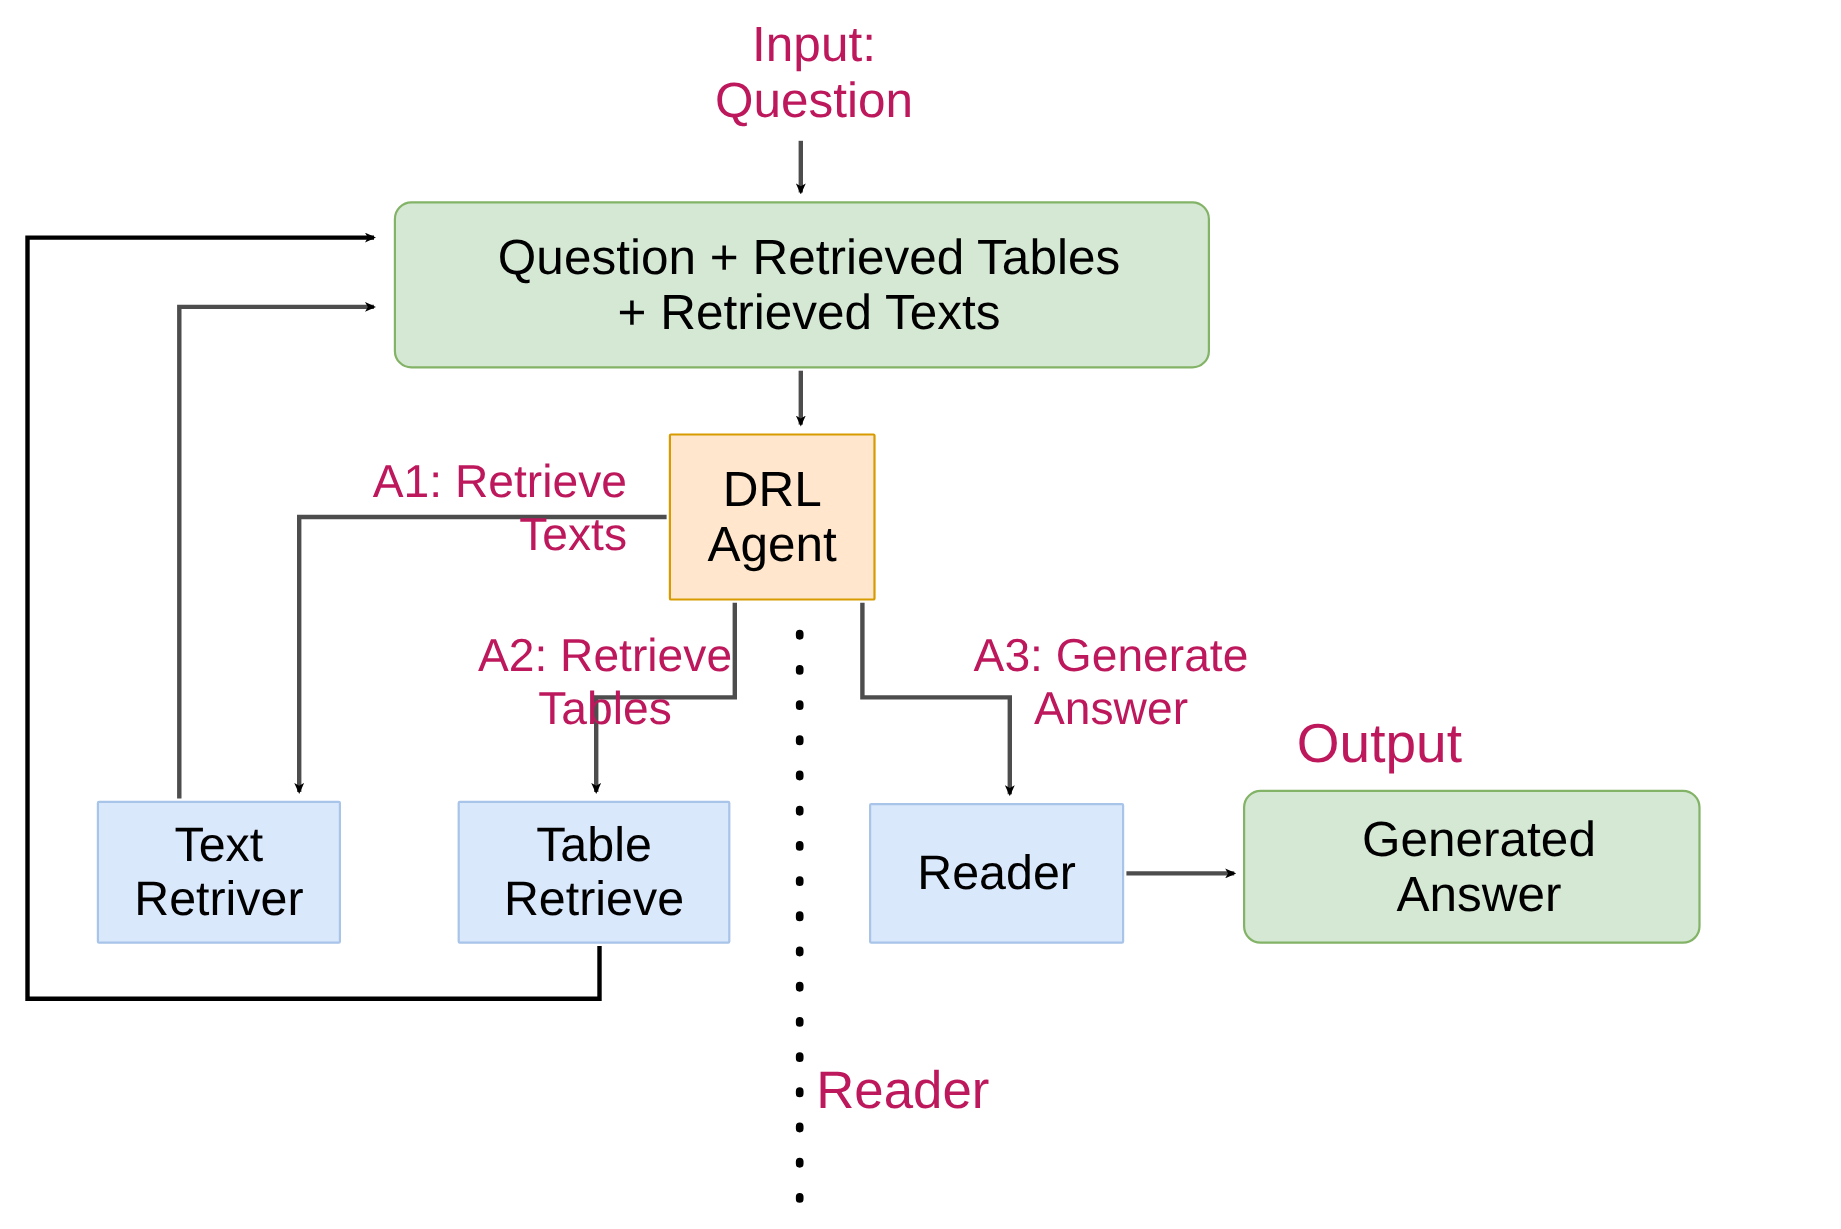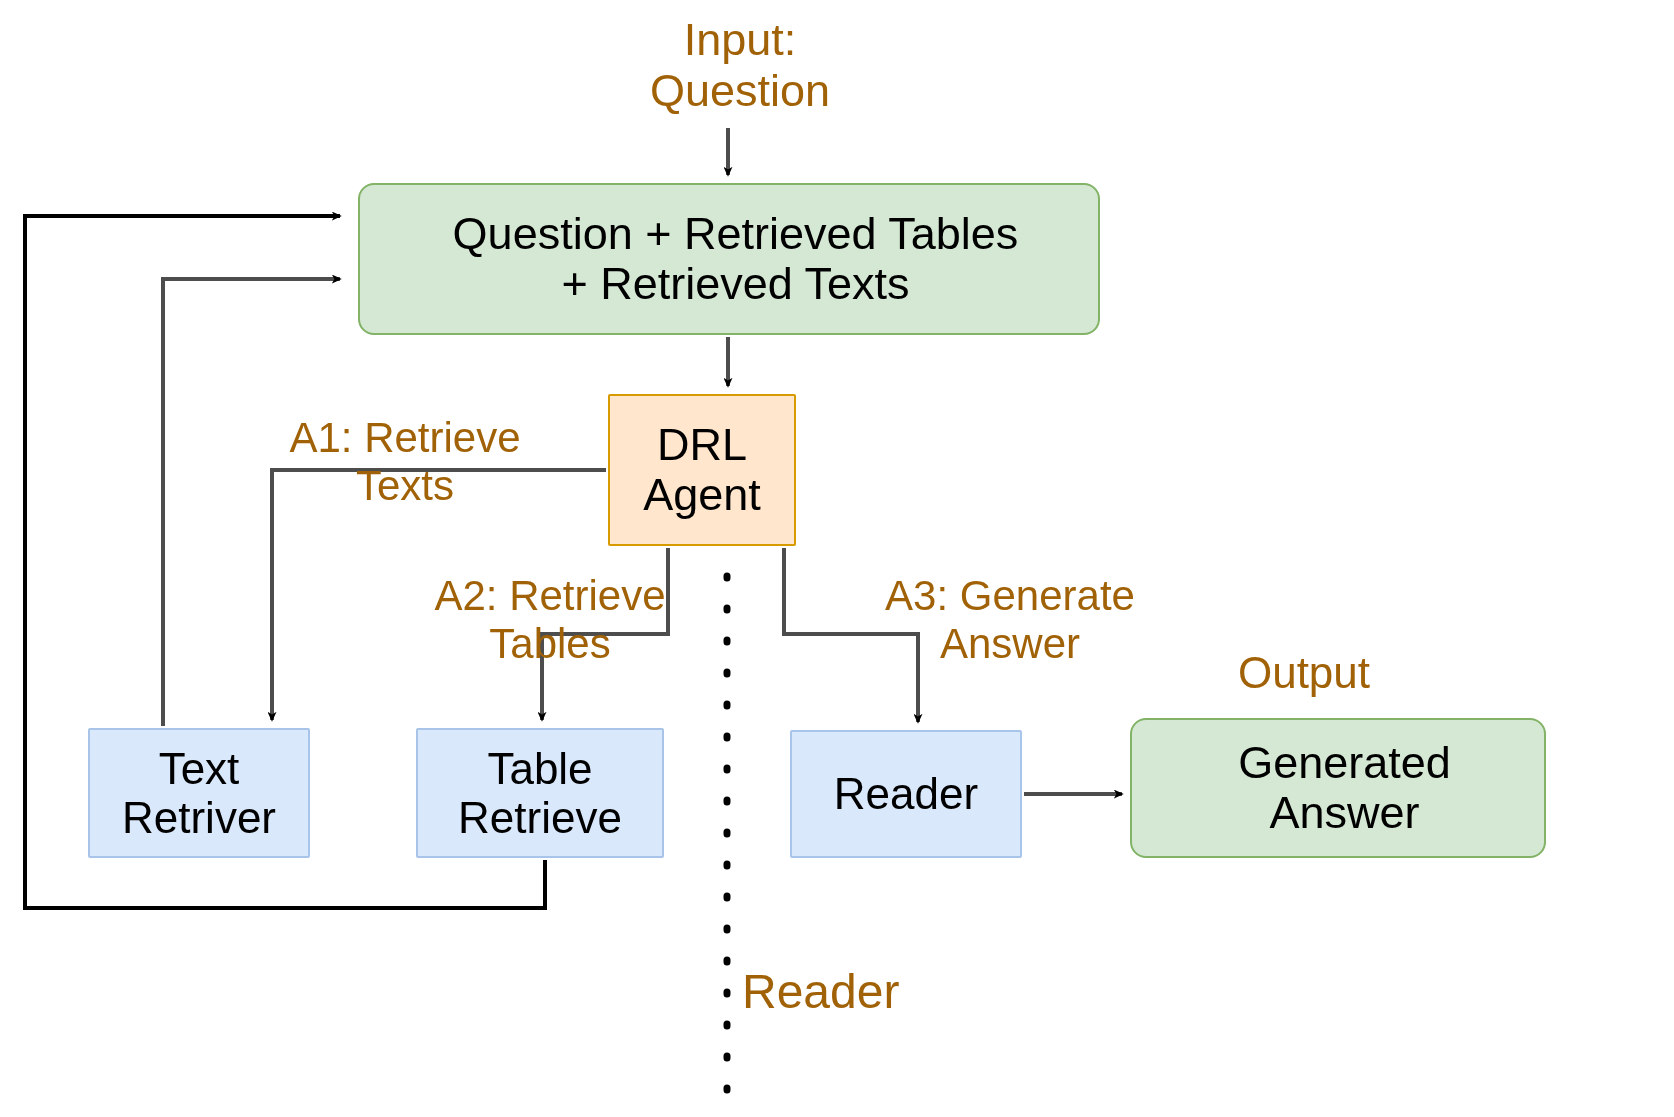--- a/index.html
+++ b/index.html
@@ -49,40 +49,40 @@
     border-radius: 2px;
   }
   .node-blue {
     background: #dae8fc;
     border: 2px solid #a8c4e8;
     border-radius: 2px;
   }
 
   .flabel {
     position: absolute;
-    color: #a16207;
+    color: #be185d;
     white-space: pre-line;
     line-height: 1.14;
     text-align: center;
   }
 
   
   #node-context   { left: 358px; top: 183px;  width: 742px;  height: 152px; font-size: 45px; }
   #node-agent     { left: 608px; top: 394px;  width: 188px;  height: 152px; font-size: 45px; }
   #node-text-ret  { left: 88px;  top: 728px;  width: 222px;  height: 130px; font-size: 44px; }
   #node-table-ret { left: 416px; top: 728px;  width: 248px;  height: 130px; font-size: 44px; }
   #node-reader    { left: 790px; top: 730px;  width: 232px;  height: 128px; font-size: 44px; }
   #node-answer    { left: 1130px;top: 718px;  width: 416px;  height: 140px; font-size: 45px; }
 
   
   #lbl-input   { left: 575px;  top: 14px;   width: 330px; font-size: 45px; }
-  #lbl-a1      { left: 240px;  top: 414px;  width: 330px; font-size: 42px; }
+  #lbl-a1      { left: 240px;  top: 414px;  width: 330px; font-size: 42px; text-align: right; }
   #lbl-a2      { left: 390px;  top: 572px;  width: 320px; font-size: 42px; }
   #lbl-a3      { left: 840px;  top: 572px;  width: 340px; font-size: 42px; }
-  #lbl-output  { left: 1184px; top: 648px;  width: 240px; font-size: 44px; }
+  #lbl-output  { left: 1134px; top: 648px;  width: 240px; font-size: 50px; }
   #lbl-divide-left  { left: 400px; top: 965px; width: 320px; font-size: 48px; text-align: right; }
   #lbl-divide-right { left: 742px; top: 965px; width: 320px; font-size: 48px; text-align: left; }
 </style>
 </head>
 <body>
 
 <div id="canvas">
 
   <svg id="edges" viewBox="0 0 1674 1117" width="1674" height="1117" xmlns="http://www.w3.org/2000/svg">
     <defs>

